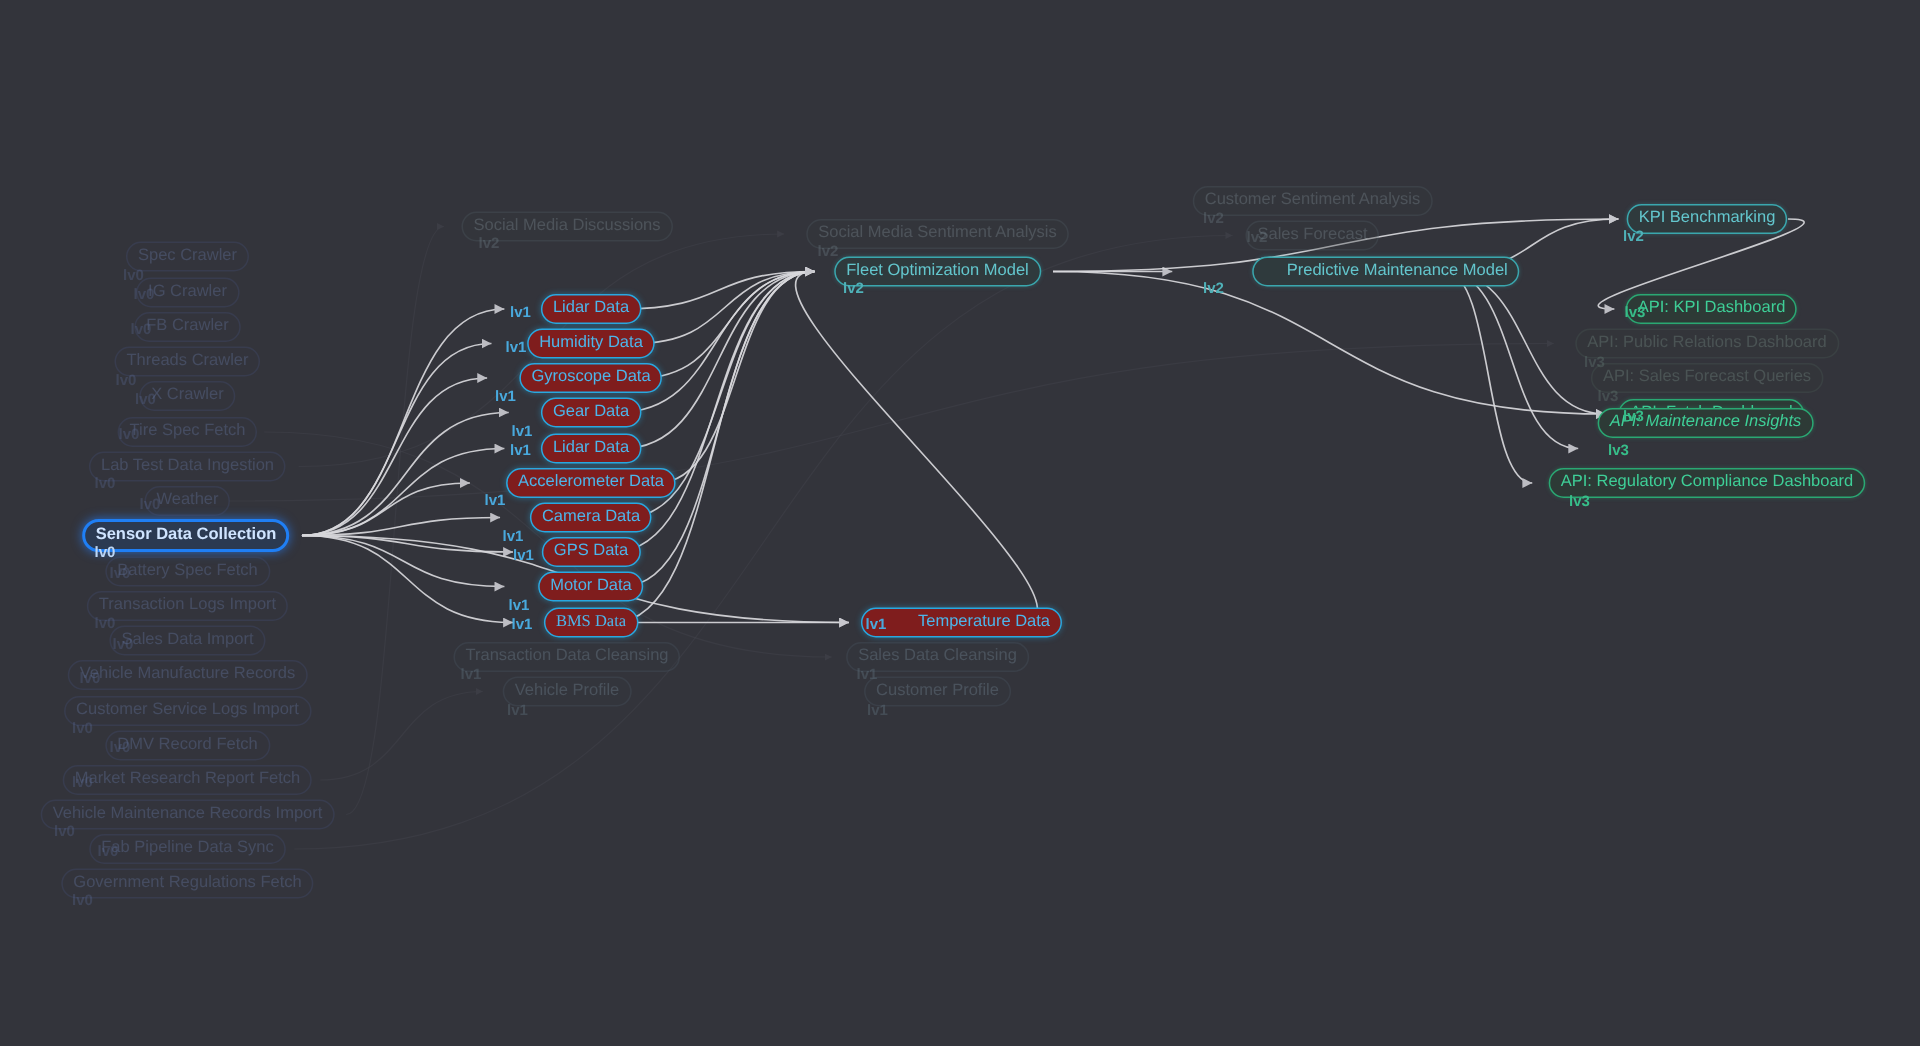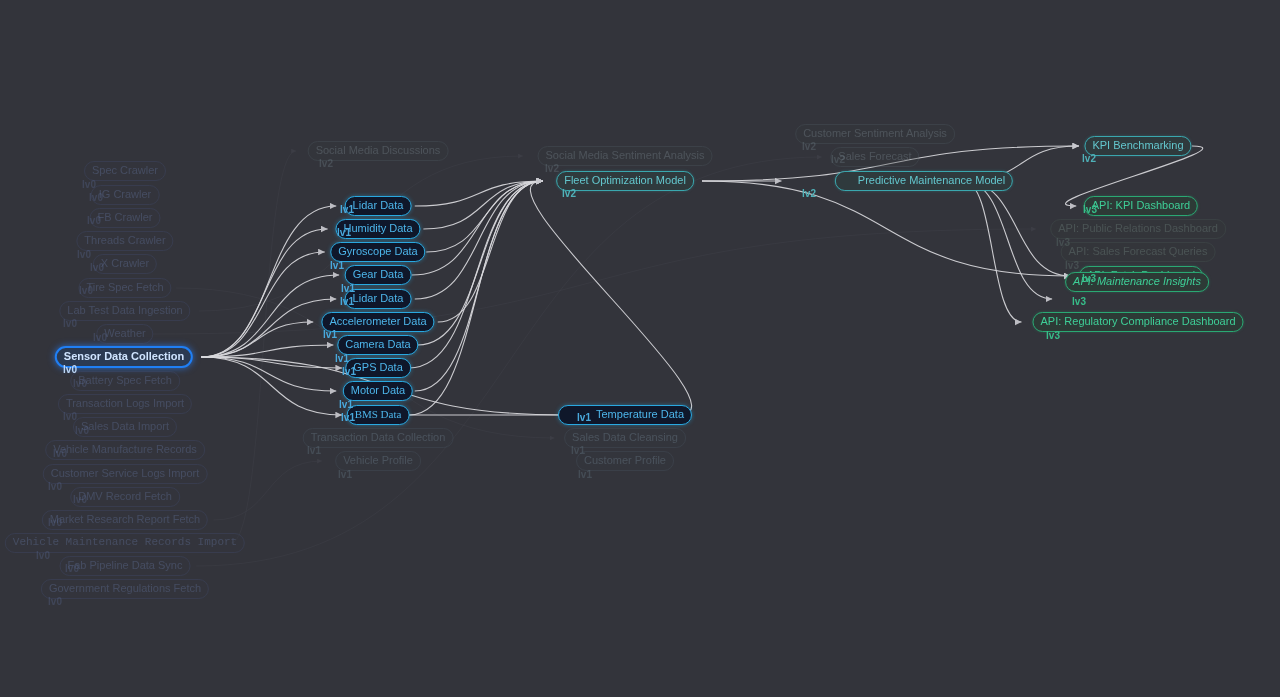--- a/index.html
+++ b/index.html
@@ -55,22 +55,23 @@
     border-color: #1f7ff5;
     background: #2b3a52;
     box-shadow: 0 0 7px rgba(40,125,245,0.75);
     border-width: 2px;
     font-weight: bold;
   }
   .l-lv0 { color: #bcd6f5; }
   .n-lv1 {
     color: #4db5ea;
     border-color: #29a8e0;
-    background: #0f172a;
+    background: #7f1d1d;
     box-shadow: 0 0 4px rgba(41,168,224,0.45);
+    margin-left: 16px;
   }
   .l-lv1 { color: #49a9dd; }
   .n-lv2 {
     color: #63c6cd;
     border-color: #3aa7ae;
     background: #2f3a3d;
     box-shadow: 0 0 3px rgba(58,167,174,0.35);
   }
   .l-lv2 { color: #4fb1b8; }
   .n-lv3 {
@@ -159,35 +160,35 @@
       <div class="node dim d-lv0" style="left: 125px; top: 288px;"><span>Tire Spec Fetch</span></div>
       <div class="node dim d-lv0" style="left: 125px; top: 311px;"><span>Lab Test Data Ingestion</span></div>
       <div class="node dim d-lv0" style="left: 125px; top: 334px;"><span>Weather</span></div>
       <div class="node dim d-lv0" style="left: 125px; top: 381px;"><span>Battery Spec Fetch</span></div>
       <div class="node dim d-lv0" style="left: 125px; top: 404px;"><span>Transaction Logs Import</span></div>
       <div class="node dim d-lv0" style="left: 125px; top: 427px;"><span>Sales Data Import</span></div>
       <div class="node dim d-lv0" style="left: 125px; top: 450px;"><span>Vehicle Manufacture Records</span></div>
       <div class="node dim d-lv0" style="left: 125px; top: 474px;"><span>Customer Service Logs Import</span></div>
       <div class="node dim d-lv0" style="left: 125px; top: 497px;"><span>DMV Record Fetch</span></div>
       <div class="node dim d-lv0" style="left: 125px; top: 520px;"><span>Market Research Report Fetch</span></div>
-      <div class="node dim d-lv0" style="left: 125px; top: 543px; font-family: Liberation Mono, monospace;"><span>Vehicle Maintenance Records Import</span></div>
+      <div class="node dim d-lv0" style="left: 125px; top: 543px;"><span>Vehicle Maintenance Records Import</span></div>
       <div class="node dim d-lv0" style="left: 125px; top: 566px;"><span>Fab Pipeline Data Sync</span></div>
       <div class="node dim d-lv0" style="left: 125px; top: 589px;"><span>Government Regulations Fetch</span></div>
       <div class="node n-lv1" style="left: 378px; top: 206px;"><span>Lidar Data</span></div>
       <div class="node n-lv1" style="left: 378px; top: 229px;"><span>Humidity Data</span></div>
       <div class="node n-lv1" style="left: 378px; top: 252px;"><span>Gyroscope Data</span></div>
       <div class="node n-lv1" style="left: 378px; top: 275px;"><span>Gear Data</span></div>
       <div class="node n-lv1" style="left: 378px; top: 299px;"><span>Lidar Data</span></div>
       <div class="node n-lv1" style="left: 378px; top: 322px;"><span>Accelerometer Data</span></div>
       <div class="node n-lv1" style="left: 378px; top: 345px;"><span>Camera Data</span></div>
       <div class="node n-lv1" style="left: 378px; top: 368px;"><span>GPS Data</span></div>
       <div class="node n-lv1" style="left: 378px; top: 391px;"><span>Motor Data</span></div>
       <div class="node n-lv1" style="left: 378px; top: 415px; font-family: Liberation Serif, serif;"><span>BMS Data</span></div>
       <div class="node n-lv1" style="left: 625px; top: 415px; padding-left: 37px;"><span>Temperature Data</span></div>
-      <div class="node dim d-lv1" style="left: 378px; top: 438px;"><span>Transaction Data Collection</span></div>
+      <div class="node dim d-lv1" style="left: 378px; top: 438px;"><span>Transaction Data Cleansing</span></div>
       <div class="node dim d-lv1" style="left: 378px; top: 461px;"><span>Vehicle Profile</span></div>
       <div class="node dim d-lv1" style="left: 625px; top: 438px;"><span>Sales Data Cleansing</span></div>
       <div class="node dim d-lv1" style="left: 625px; top: 461px;"><span>Customer Profile</span></div>
       <div class="node n-lv2" style="left: 625px; top: 181px;"><span>Fleet Optimization Model</span></div>
       <div class="node n-lv2" style="left: 924px; top: 181px; padding-left: 22px;"><span>Predictive Maintenance Model</span></div>
       <div class="node n-lv2" style="left: 1138px; top: 146px;"><span>KPI Benchmarking</span></div>
       <div class="node dim d-lv2" style="left: 378px; top: 151px;"><span>Social Media Discussions</span></div>
       <div class="node dim d-lv2" style="left: 625px; top: 156px;"><span>Social Media Sentiment Analysis</span></div>
       <div class="node dim d-lv2" style="left: 875px; top: 134px;"><span>Customer Sentiment Analysis</span></div>
       <div class="node dim d-lv2" style="left: 875px; top: 157px;"><span>Sales Forecast</span></div>

